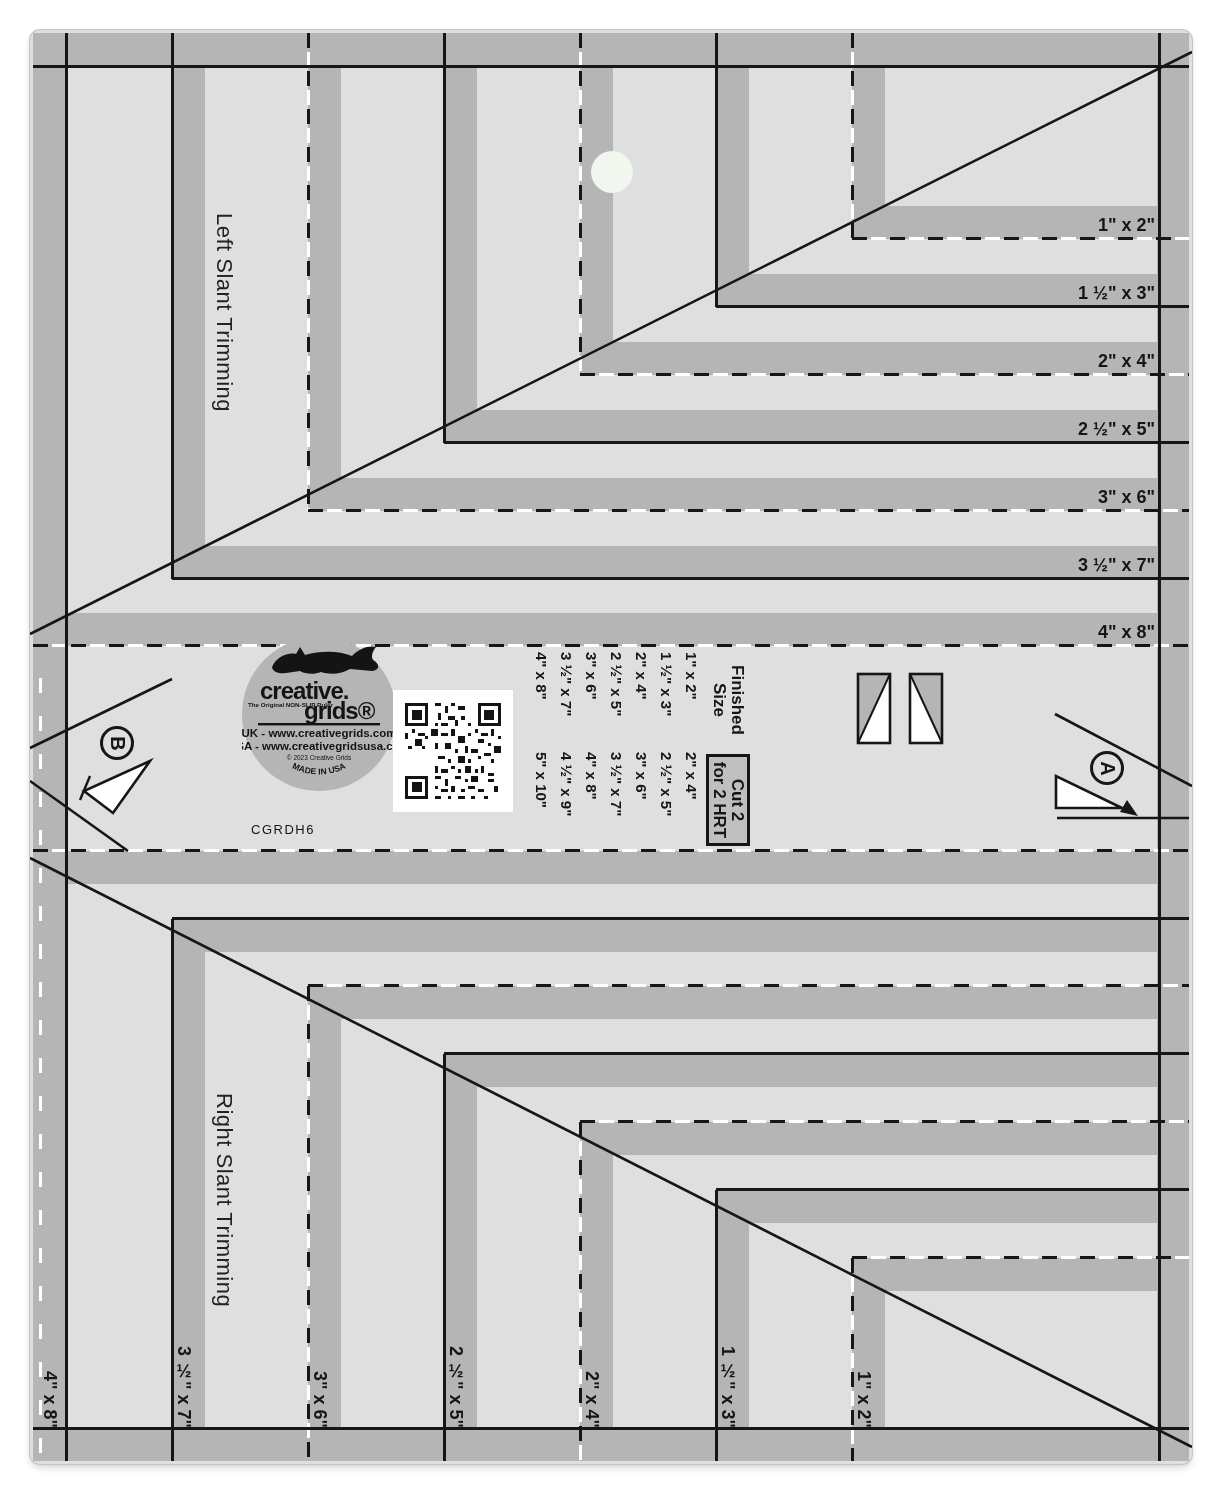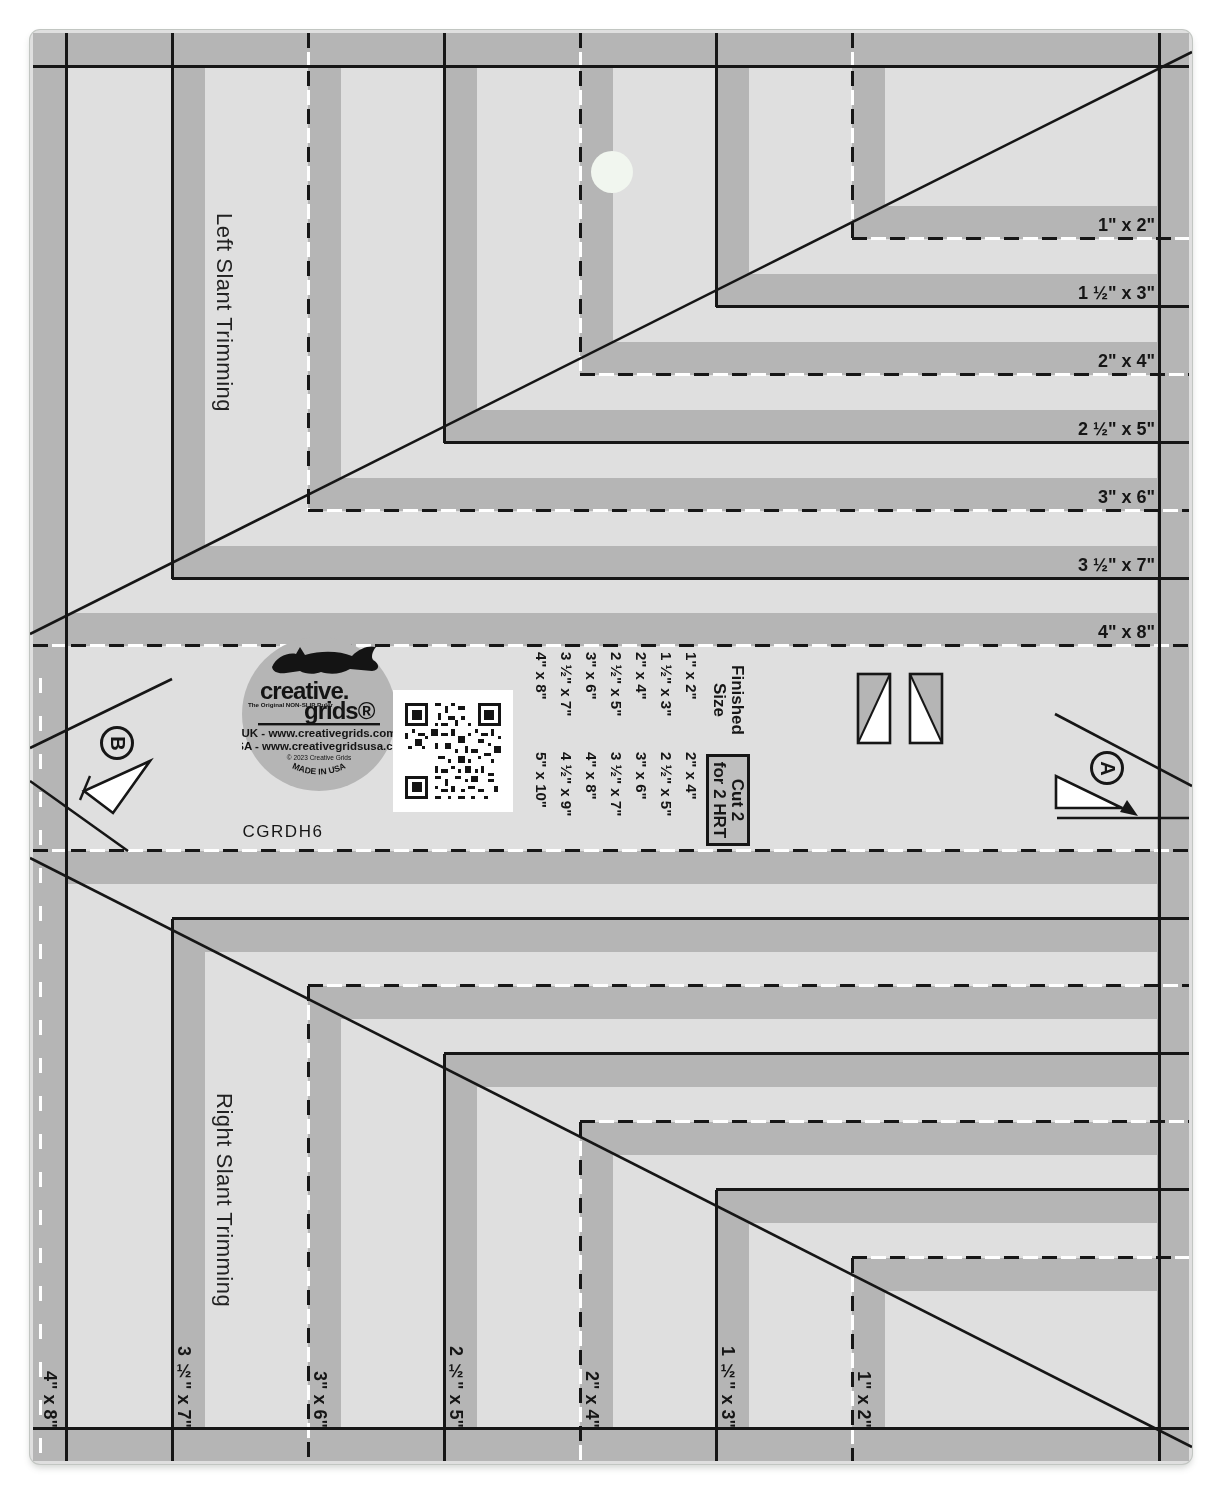--- a/index.html
+++ b/index.html
@@ -21,21 +21,21 @@
     background:repeating-linear-gradient(90deg,var(--line) 0 15px,transparent 15px 19px,var(--white) 19px 34px,transparent 34px 38px);}
   .wvdash{position:absolute;width:3px;
     background:repeating-linear-gradient(180deg,var(--white) 0 15px,transparent 15px 38px);}
   .toplabel{position:absolute;width:220px;text-align:right;font-size:18px;font-weight:bold;line-height:24px;white-space:nowrap;}
   .botlabel{position:absolute;writing-mode:vertical-rl;text-orientation:mixed;font-size:18px;font-weight:bold;line-height:1;white-space:nowrap;}
   .slantlabel{position:absolute;writing-mode:vertical-rl;text-orientation:mixed;font-size:22px;font-weight:400;letter-spacing:.5px;color:#222;}
   .marker{position:absolute;width:34px;height:34px;border:3px solid var(--line);border-radius:50%;
           display:flex;align-items:center;justify-content:center;box-sizing:border-box;}
   .marker span{display:block;transform:rotate(90deg);font-weight:bold;font-size:20px;}
   .logo{position:absolute;width:154px;height:154px;}
-  .model{position:absolute;text-align:center;font-size:17px;letter-spacing:1.5px;}
+  .model{position:absolute;text-align:center;font-size:13px;letter-spacing:1.5px;}
   .qr{position:absolute;background:#fff;}
   .sizetable{position:absolute;transform:rotate(90deg);display:flex;flex-direction:column;}
   .strow{display:flex;}
   .stcell{width:100px;height:25px;display:flex;align-items:center;justify-content:flex-start;
           font-size:15px;font-weight:bold;white-space:nowrap;padding-left:2px;box-sizing:border-box;}
   .sthead{height:48px;flex-direction:column;justify-content:center;align-items:center;font-size:17px;line-height:1.05;text-align:center;padding-left:0;}
   .cutbox{border:3px solid var(--line);background:#bfbfbf;width:92px;height:44px;margin:0;}
   .titleblock{position:absolute;text-align:center;}
   .ttl{font-size:21px;font-weight:bold;line-height:24px;}
   .byline{font-size:17px;line-height:20px;}

